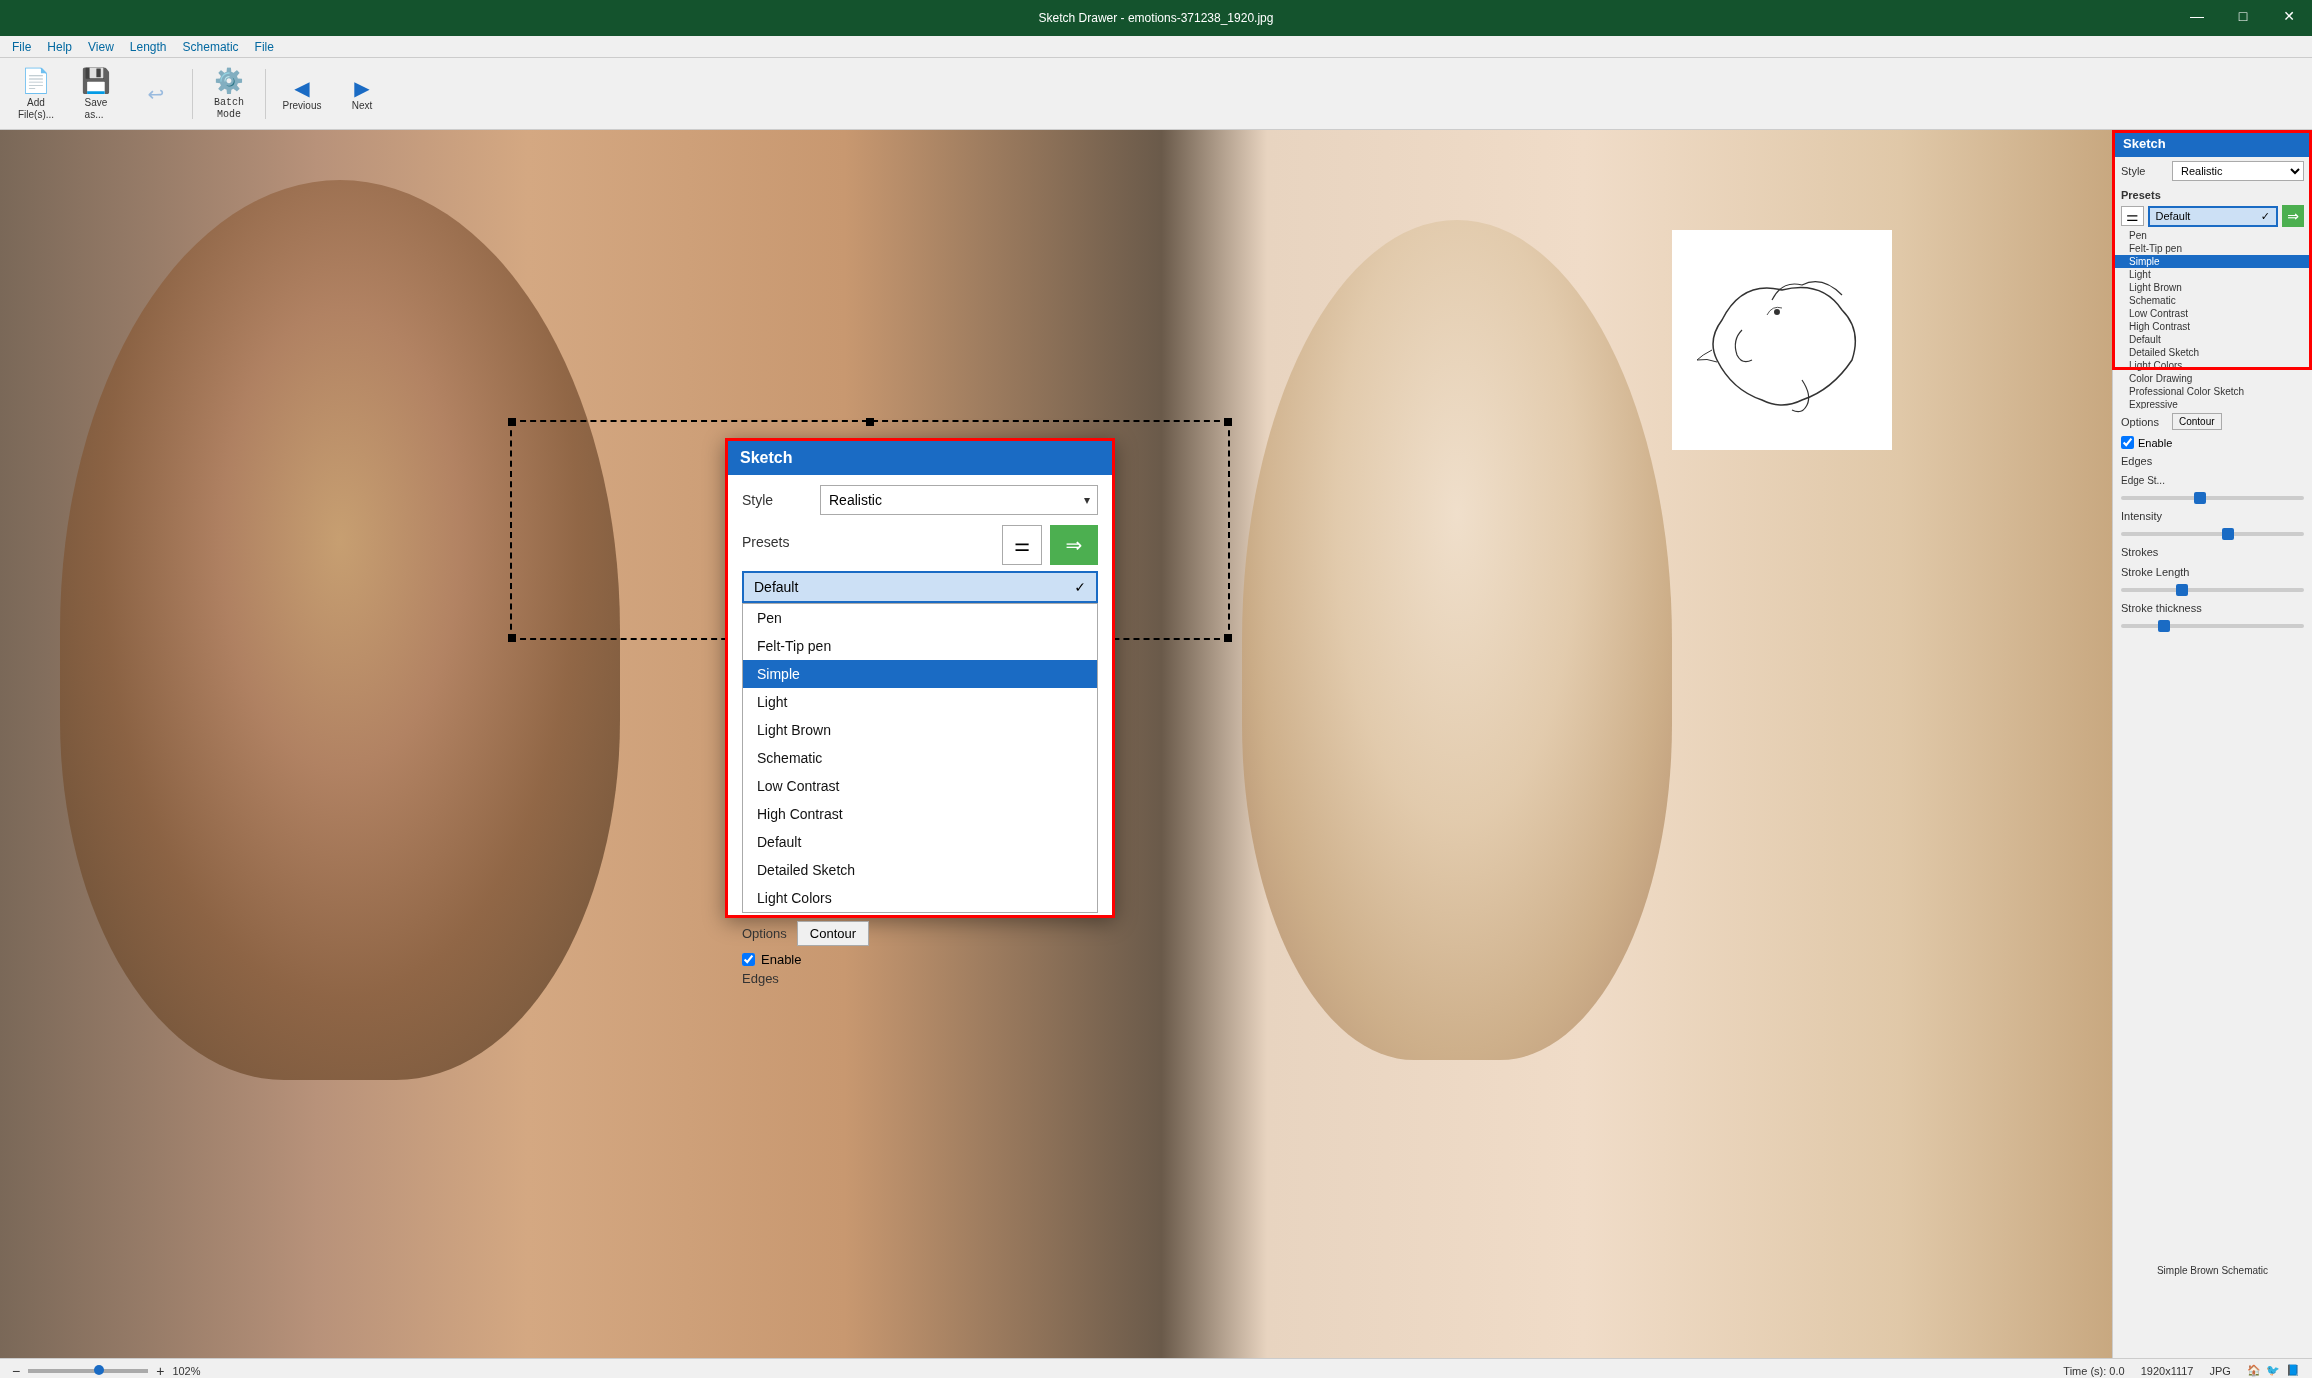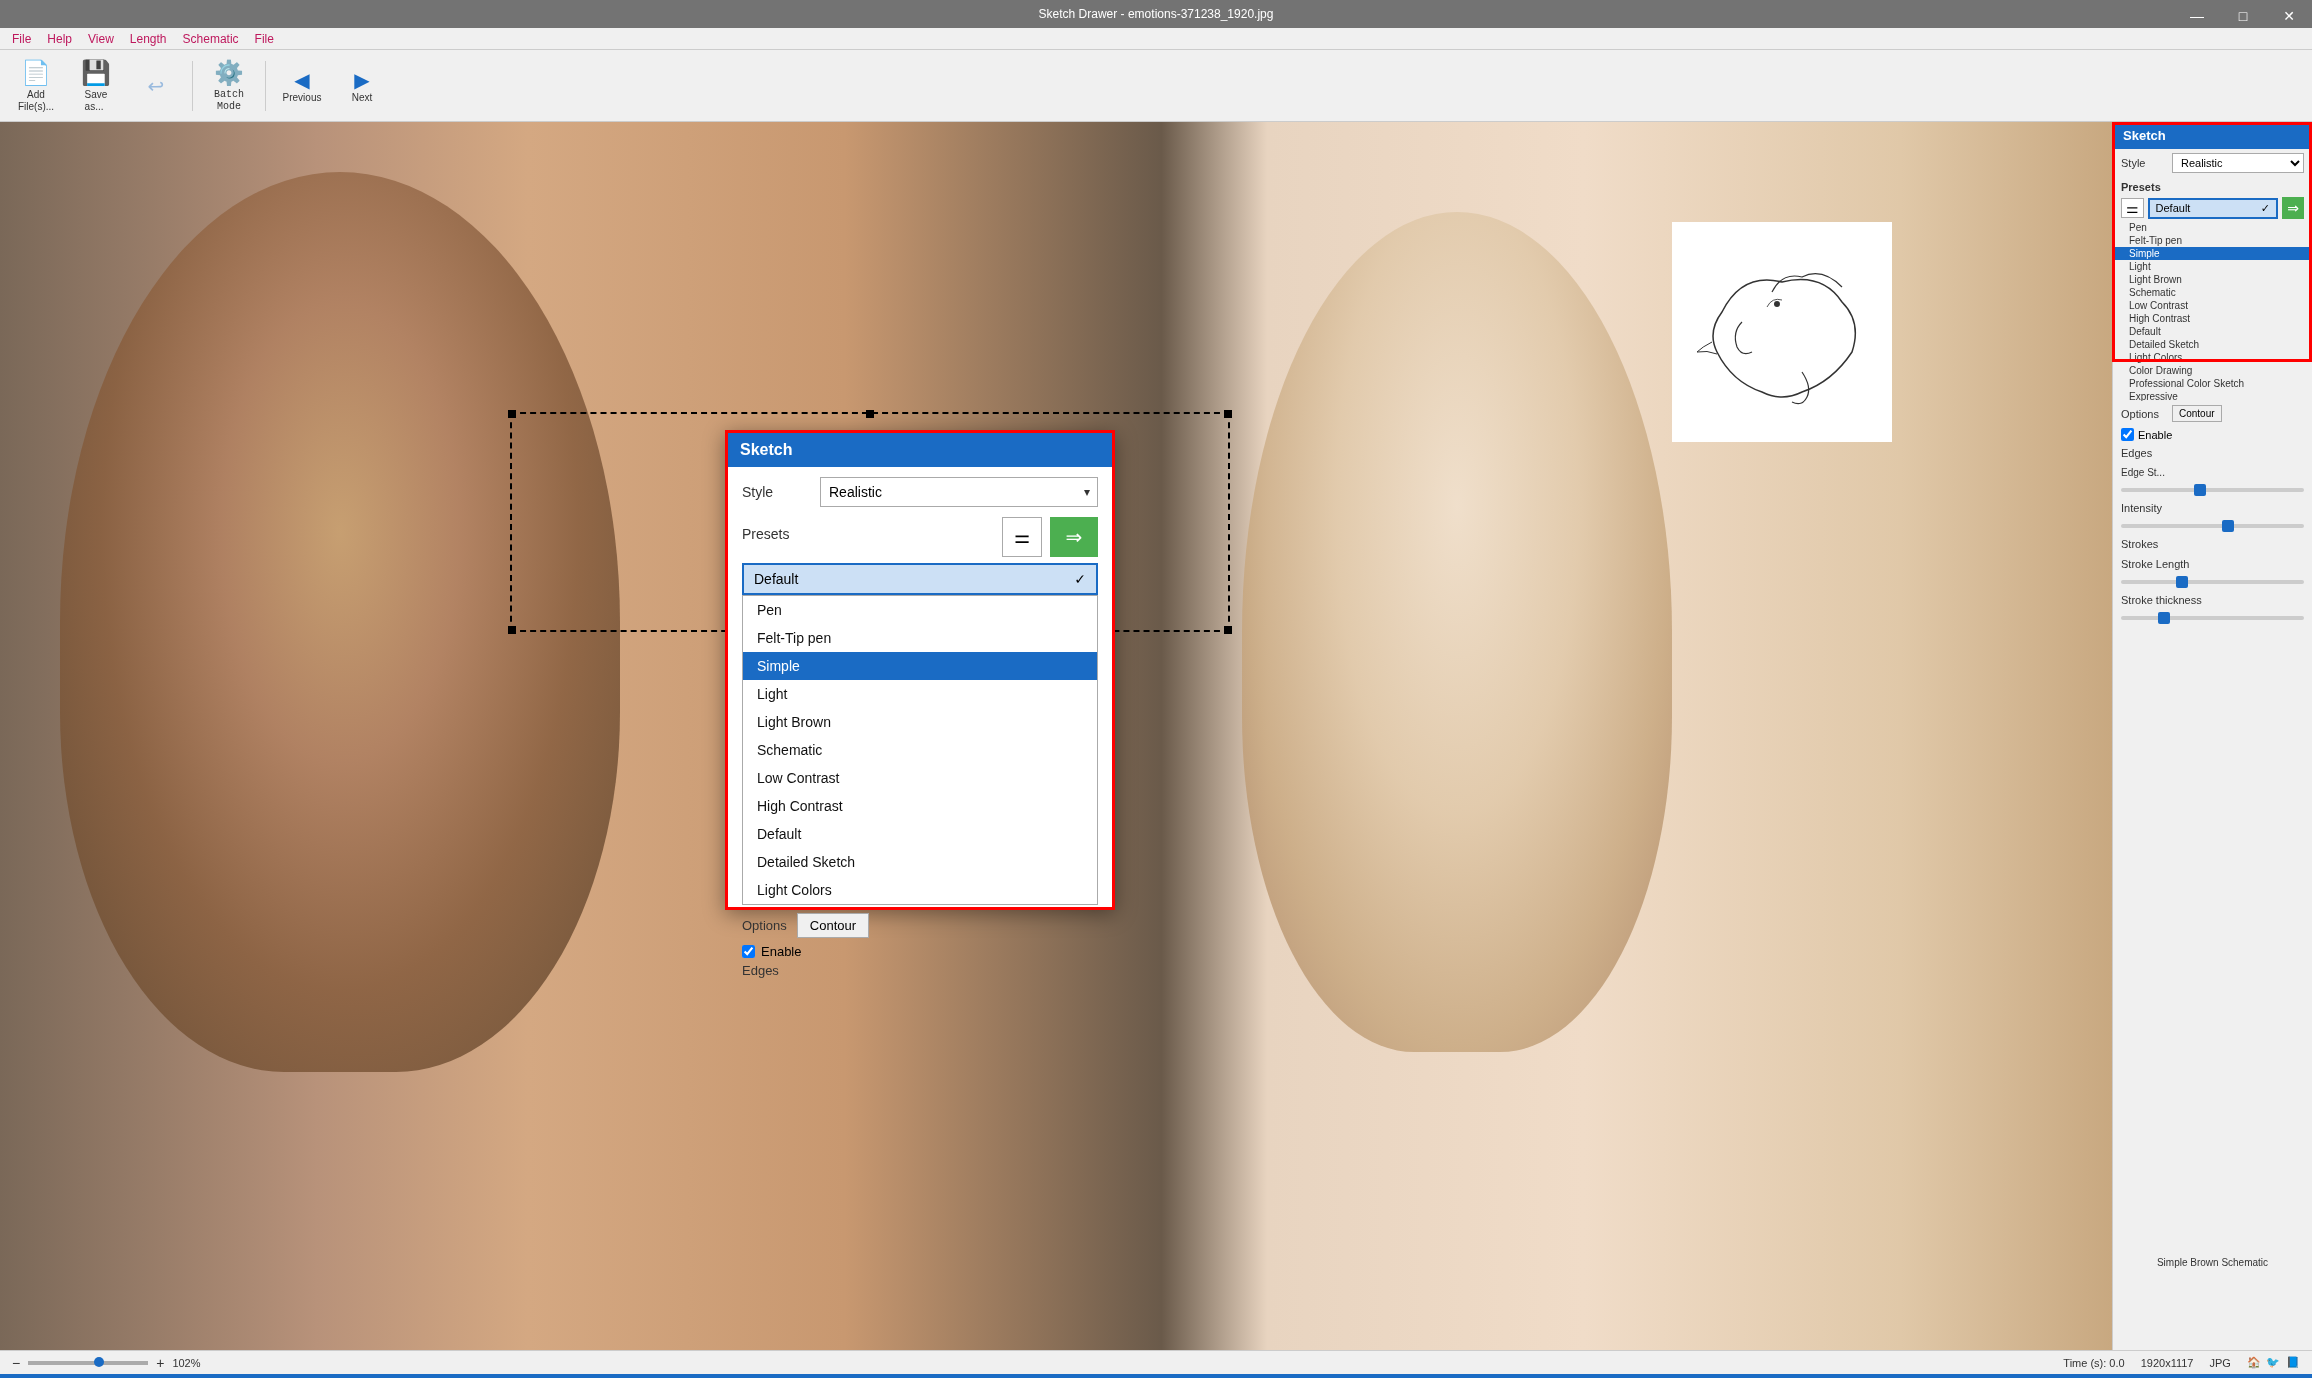--- a/index.html
+++ b/index.html
@@ -8,22 +8,22 @@
       font-size: 12px;
       background: #1a6bc4;
       width: 2312px;
       height: 1378px;
       overflow: hidden;
       position: relative;
     }
 
     
     .title-bar {
-      background: #737373;
-      height: 28px;
+      background: #14532d;
+      height: 36px;
       display: flex;
       align-items: center;
       justify-content: center;
       color: white;
       font-size: 12px;
       position: relative;
       z-index: 10;
     }
     .title-bar-controls {
       position: absolute;
@@ -49,21 +49,21 @@
       height: 22px;
       display: flex;
       align-items: center;
       padding: 0 4px;
       border-bottom: 1px solid #ccc;
     }
     .menu-item {
       padding: 2px 8px;
       cursor: pointer;
       font-size: 12px;
-      color: #be185d;
+      color: #0369a1;
     }
 
     
     .toolbar {
       background: #f0f0f0;
       height: 72px;
       display: flex;
       align-items: center;
       padding: 0 8px;
       border-bottom: 1px solid #ccc;

